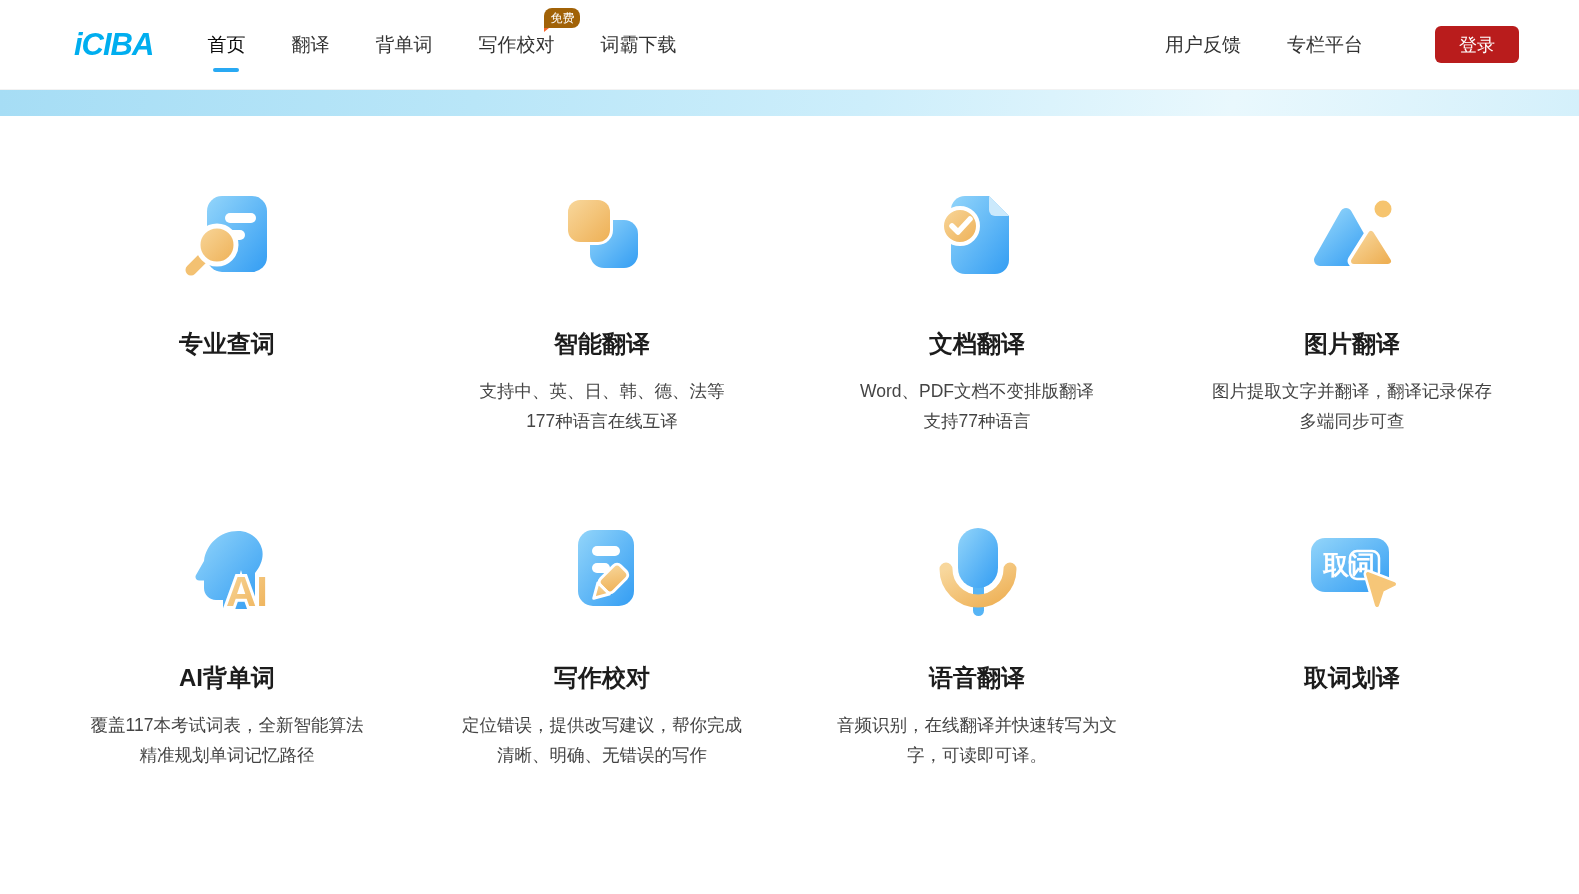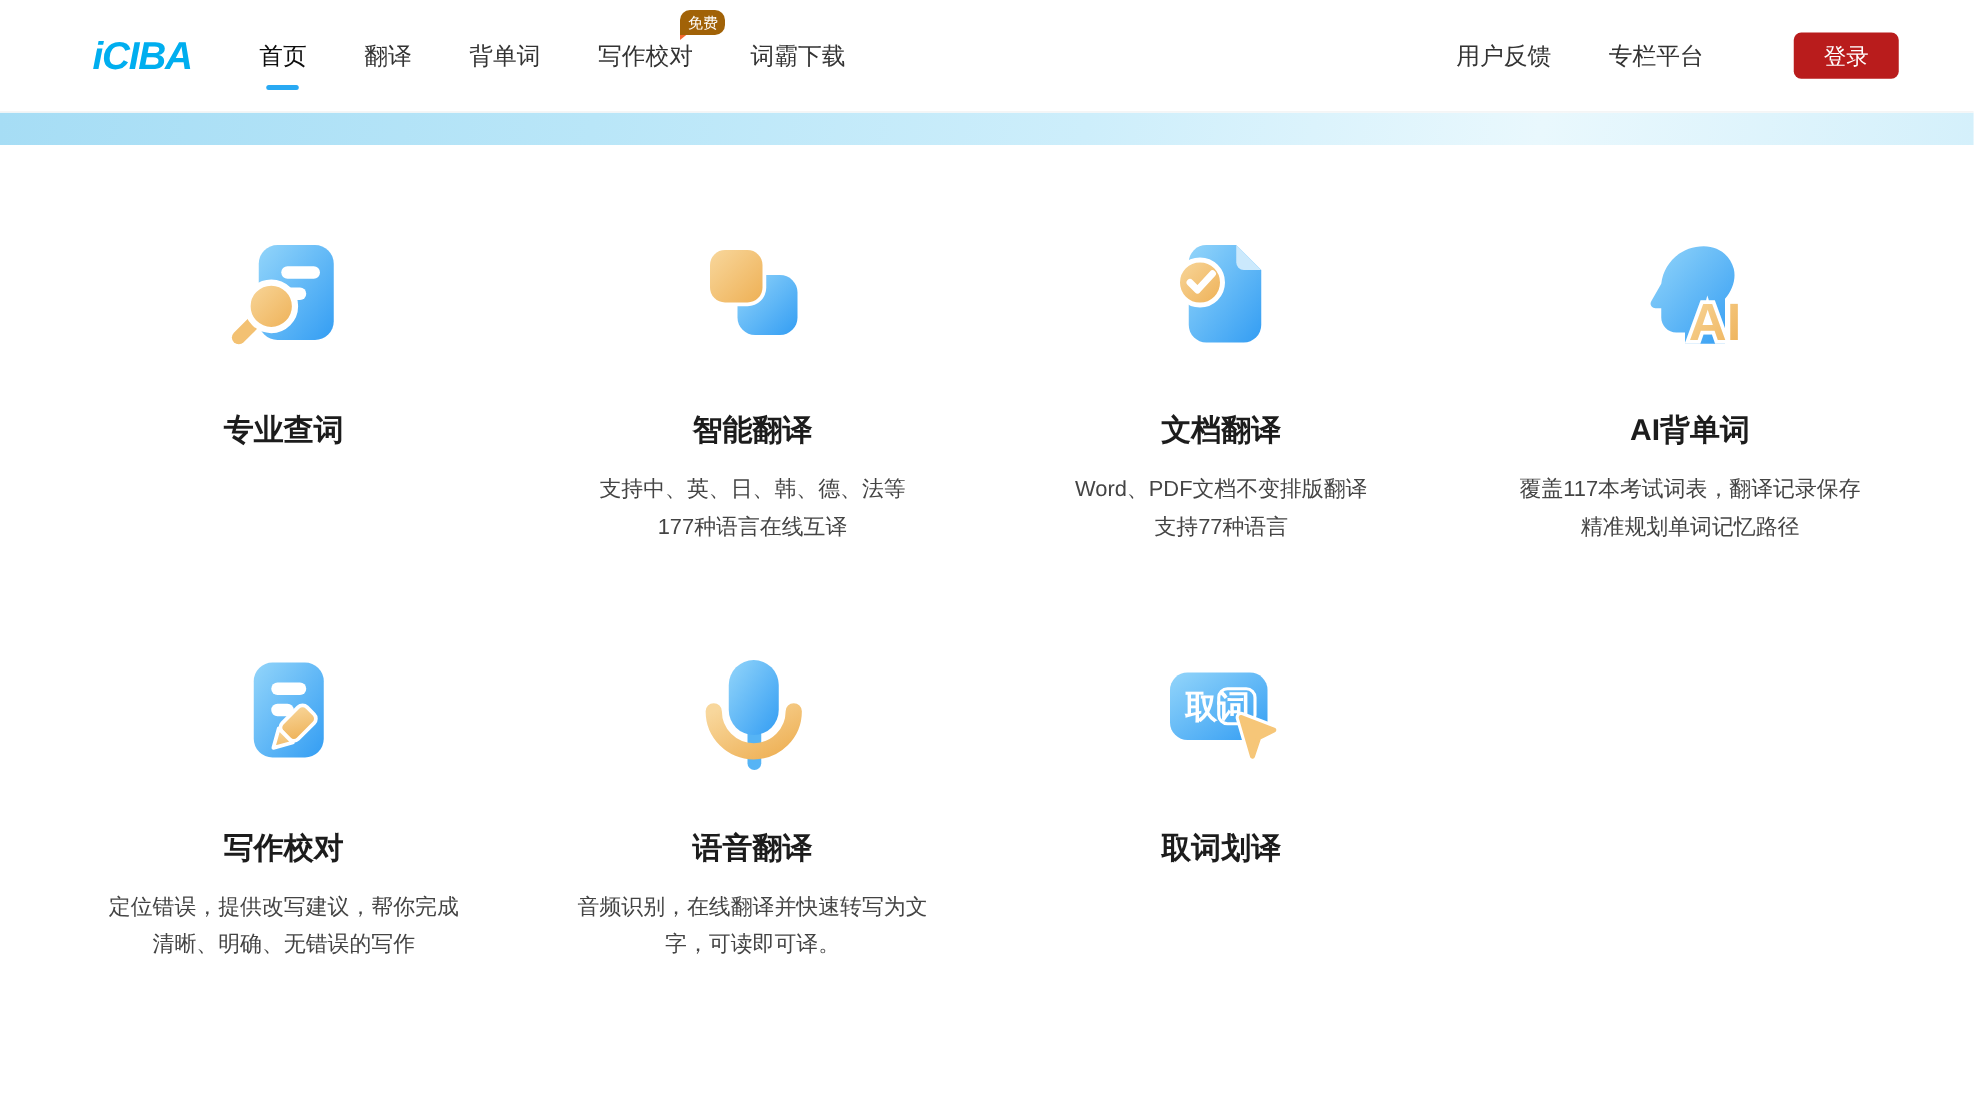--- a/index.html
+++ b/index.html
@@ -133,28 +133,39 @@
       <path d="M36 8 h24 l20 20 v44 a14 14 0 0 1 -14 14 h-30 a14 14 0 0 1 -14 -14 v-50 a14 14 0 0 1 14 -14 z" fill="url(#gb)"></path>
       <path d="M60 8 l20 20 h-14 a6 6 0 0 1 -6 -6 z" fill="#cbe9fc"></path>
       <circle cx="31" cy="38" r="18" fill="url(#go)" stroke="#fff" stroke-width="4"></circle>
       <path d="M23 38 l6 6 l12 -13" stroke="#fff" stroke-width="5.5" fill="none" stroke-linecap="round" stroke-linejoin="round"></path>
     </svg>
     <div class="card-title">文档翻译</div>
     <div class="card-desc">Word、PDF文档不变排版翻译
 支持77种语言</div>
   </div>
 
+  <div class="card">
+    <svg class="card-icon" viewBox="0 0 96 96">
+      <circle cx="79" cy="21" r="8.5" fill="#f6c46e"></circle>
+      <path d="M42 26 L68 72 L16 72 Z" fill="url(#gb)" stroke="url(#gb)" stroke-width="12" stroke-linejoin="round"></path>
+      <path d="M67 46 L84 73 L50 73 Z" fill="#fff" stroke="#fff" stroke-width="13" stroke-linejoin="round"></path>
+      <path d="M67 46 L84 73 L50 73 Z" fill="url(#go)" stroke="url(#go)" stroke-width="6" stroke-linejoin="round"></path>
+    </svg>
+    <div class="card-title">图片翻译</div>
+    <div class="card-desc">图片提取文字并翻译，翻译记录保存
+多端同步可查</div>
+  </div>
 
   <div class="card">
     <svg class="card-icon" viewBox="0 0 96 96">
       <path d="M59 9 C 41 9 27 22 25 39 L 17 53 C 15.5 55.5 17.3 58.5 20.3 58.5 L 25 58.5 L 25 66 C 25 72.6 30.4 78 37 78 L 44 78 L 44 87 L 76 87 L 76 51 C 82 44 85 35 83 27 C 80 16 70.5 9 59 9 Z" fill="url(#gb)"></path>
       <text x="68" y="84" font-size="42" font-weight="bold" text-anchor="middle" fill="url(#go)" stroke="#fff" stroke-width="6" paint-order="stroke">AI</text>
     </svg>
     <div class="card-title">AI背单词</div>
-    <div class="card-desc">覆盖117本考试词表，翻译记录保存
+    <div class="card-desc">覆盖117本考试词表，全新智能算法
 精准规划单词记忆路径</div>
   </div>
 
   <div class="card">
     <svg class="card-icon" viewBox="0 0 96 96">
       <rect x="24" y="8" width="56" height="76" rx="15" fill="url(#gb)"></rect>
       <rect x="38" y="24" width="28" height="10" rx="5" fill="#fff"></rect>
       <rect x="38" y="41" width="18" height="10" rx="5" fill="#fff"></rect>
       <g transform="translate(68,48) rotate(45)">
         <rect x="-9" y="-2" width="18" height="28" rx="5" fill="url(#go)" stroke="#fff" stroke-width="3"></rect>

